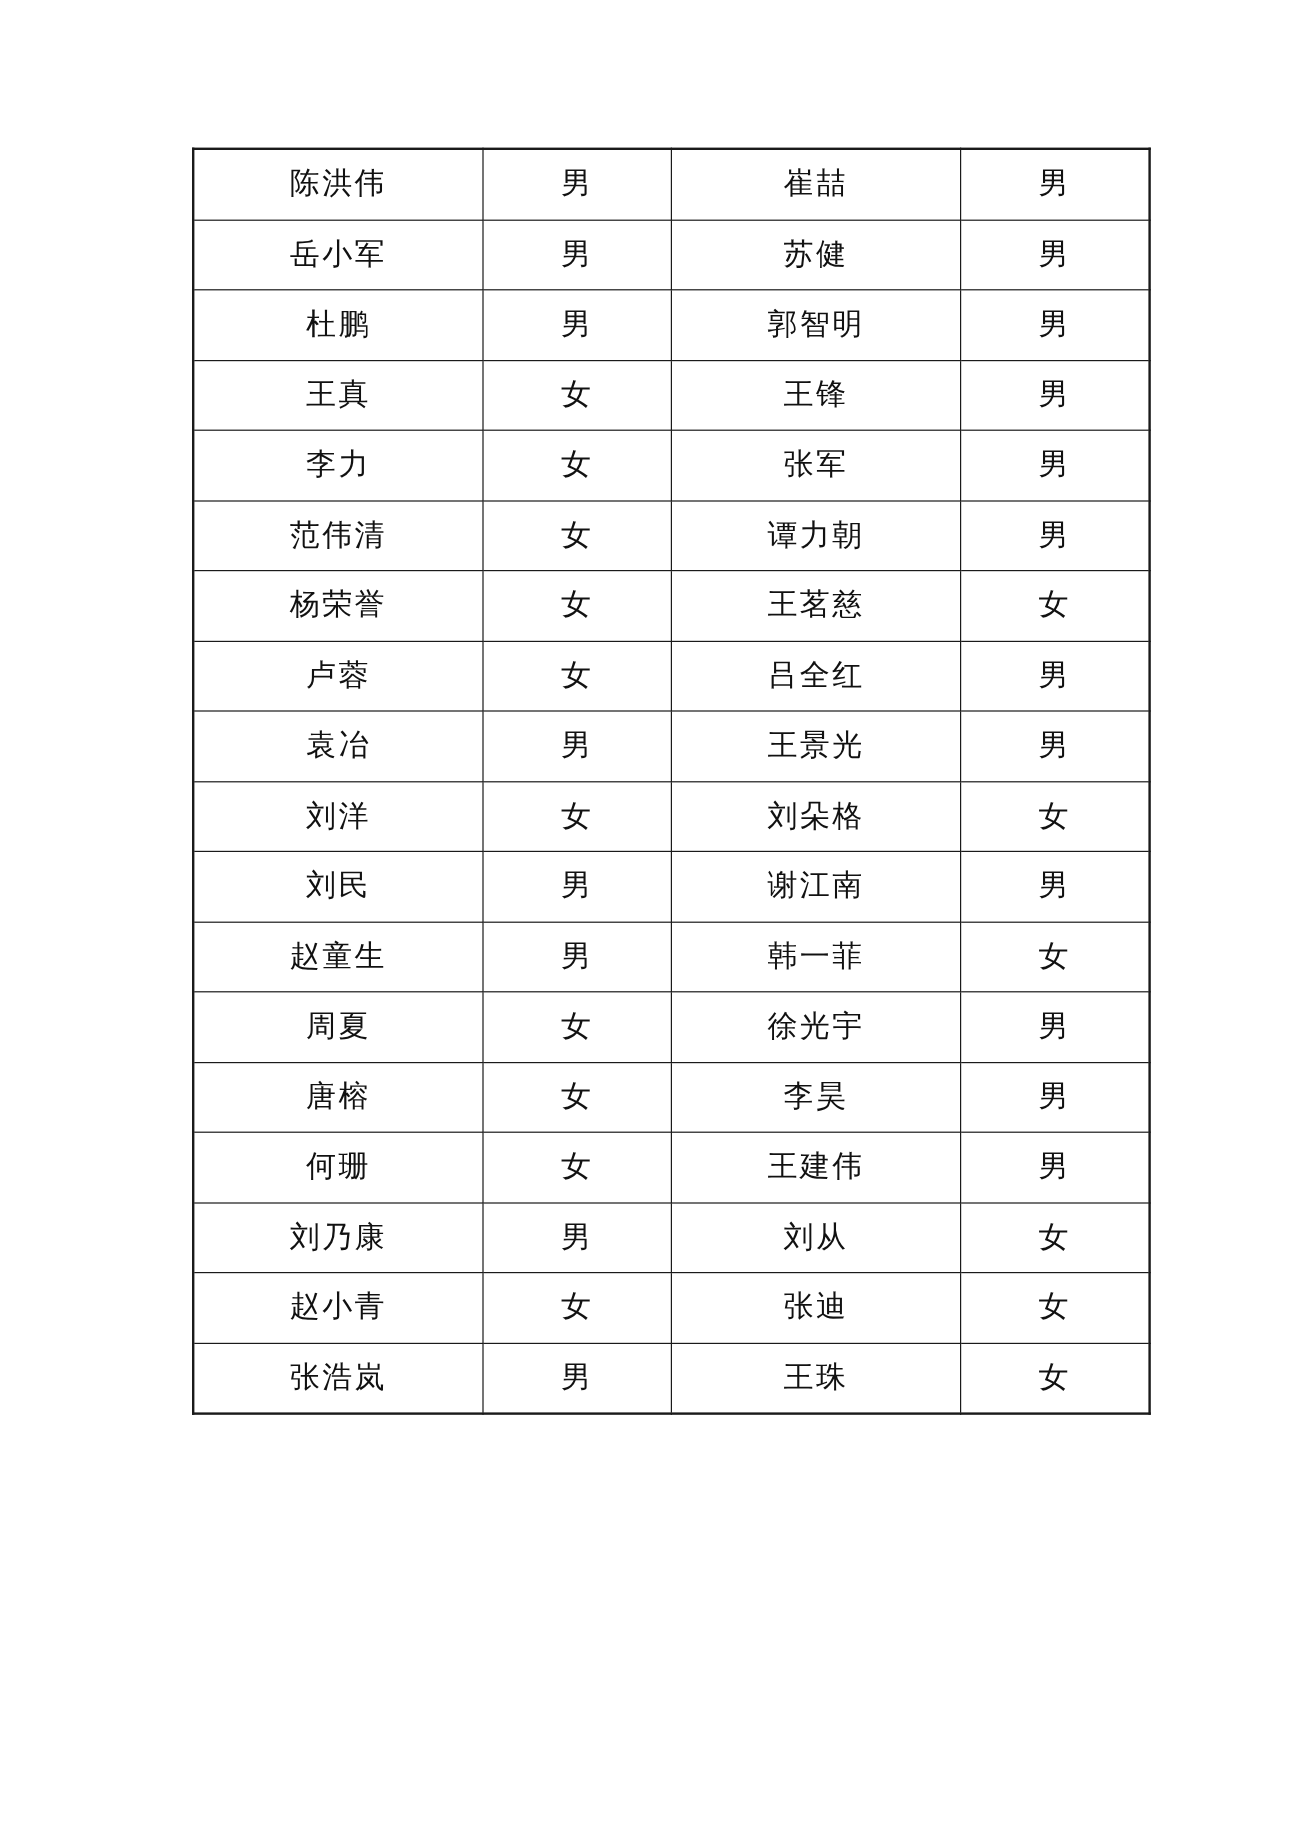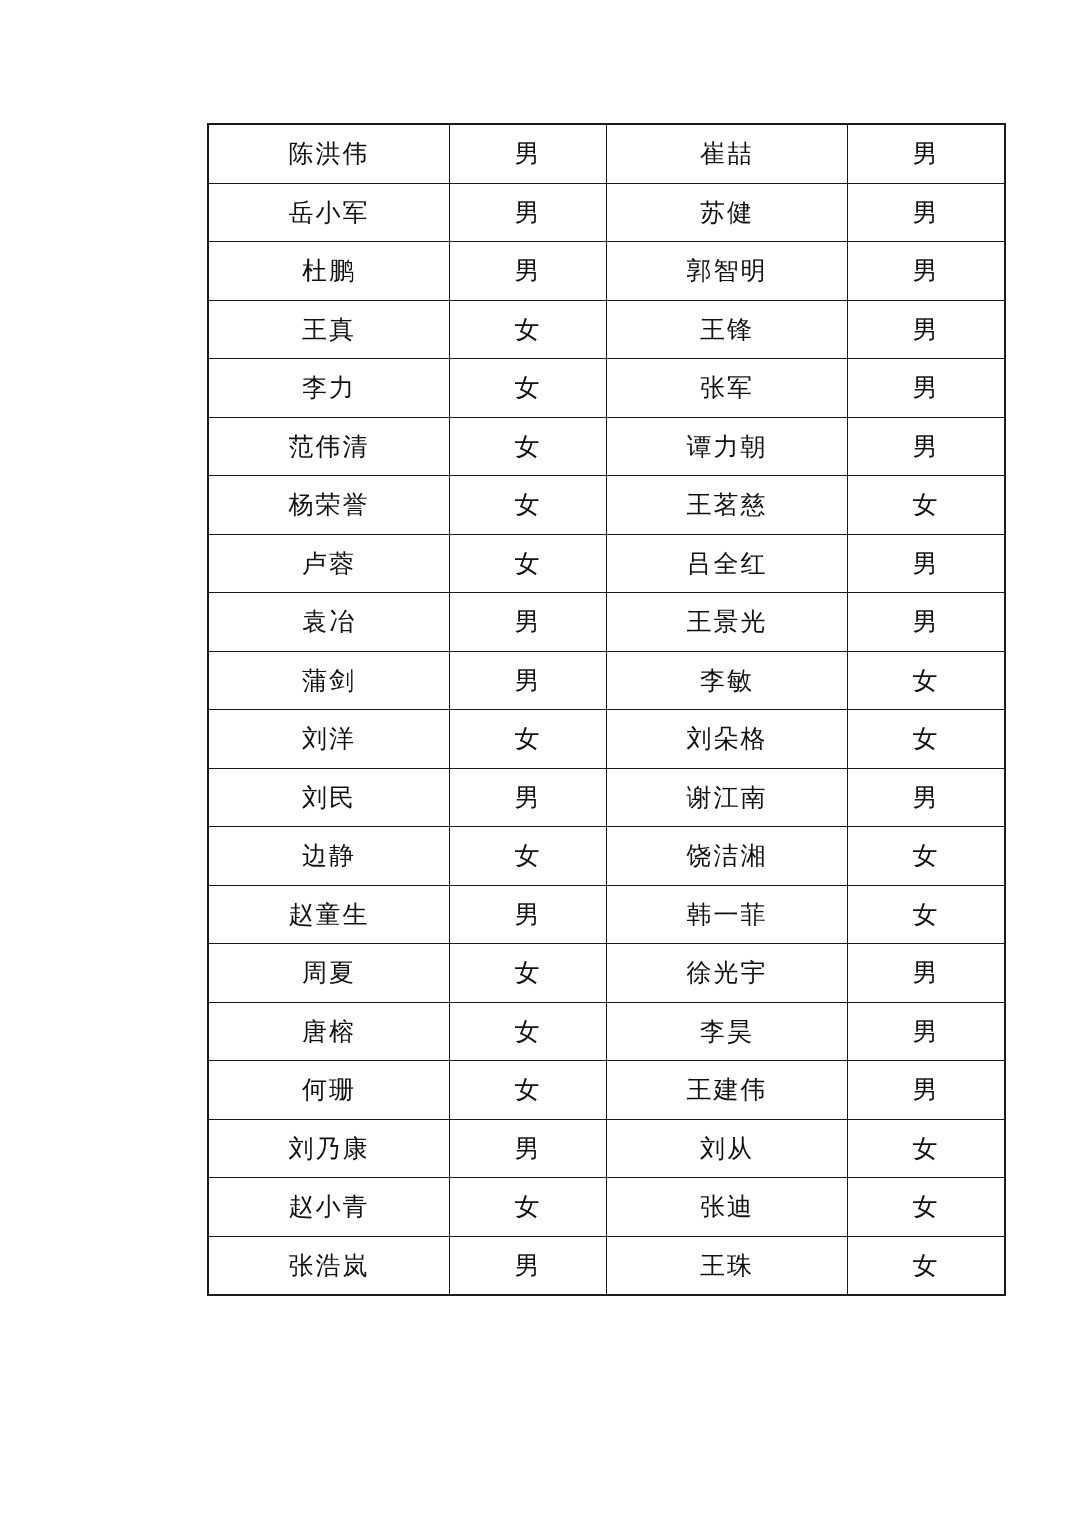--- a/index.html
+++ b/index.html
@@ -19,21 +19,20 @@
     box-sizing: border-box;
     width: 1080px;
     height: 1527px;
     padding: 123px 160px 0 160px;
   }
   table.roster {
     border-collapse: collapse;
     table-layout: fixed;
     width: 760px;
     border: 2px solid #1a1a1a;
-    margin-left: 47px;
   }
   table.roster td {
     border: 1.5px solid #1a1a1a;
     height: 57.5px;
     text-align: center;
     vertical-align: middle;
     font-size: 25px;
     line-height: 1.1;
     letter-spacing: 2px;
     font-weight: 400;
@@ -97,42 +96,30 @@
           <td class="name-col">吕全红</td>
           <td class="gender-col">男</td>
         </tr>
         <tr>
           <td class="name-col">袁冶</td>
           <td class="gender-col">男</td>
           <td class="name-col">王景光</td>
           <td class="gender-col">男</td>
         </tr>
         <tr>
-          <td class="name-col">蒲剑</td>
-          <td class="gender-col">男</td>
-          <td class="name-col">李敏</td>
-          <td class="gender-col">女</td>
-        </tr>
-        <tr>
           <td class="name-col">刘洋</td>
           <td class="gender-col">女</td>
           <td class="name-col">刘朵格</td>
           <td class="gender-col">女</td>
         </tr>
         <tr>
           <td class="name-col">刘民</td>
           <td class="gender-col">男</td>
           <td class="name-col">谢江南</td>
           <td class="gender-col">男</td>
-        </tr>
-        <tr>
-          <td class="name-col">边静</td>
-          <td class="gender-col">女</td>
-          <td class="name-col">饶洁湘</td>
-          <td class="gender-col">女</td>
         </tr>
         <tr>
           <td class="name-col">赵童生</td>
           <td class="gender-col">男</td>
           <td class="name-col">韩一菲</td>
           <td class="gender-col">女</td>
         </tr>
         <tr>
           <td class="name-col">周夏</td>
           <td class="gender-col">女</td>

